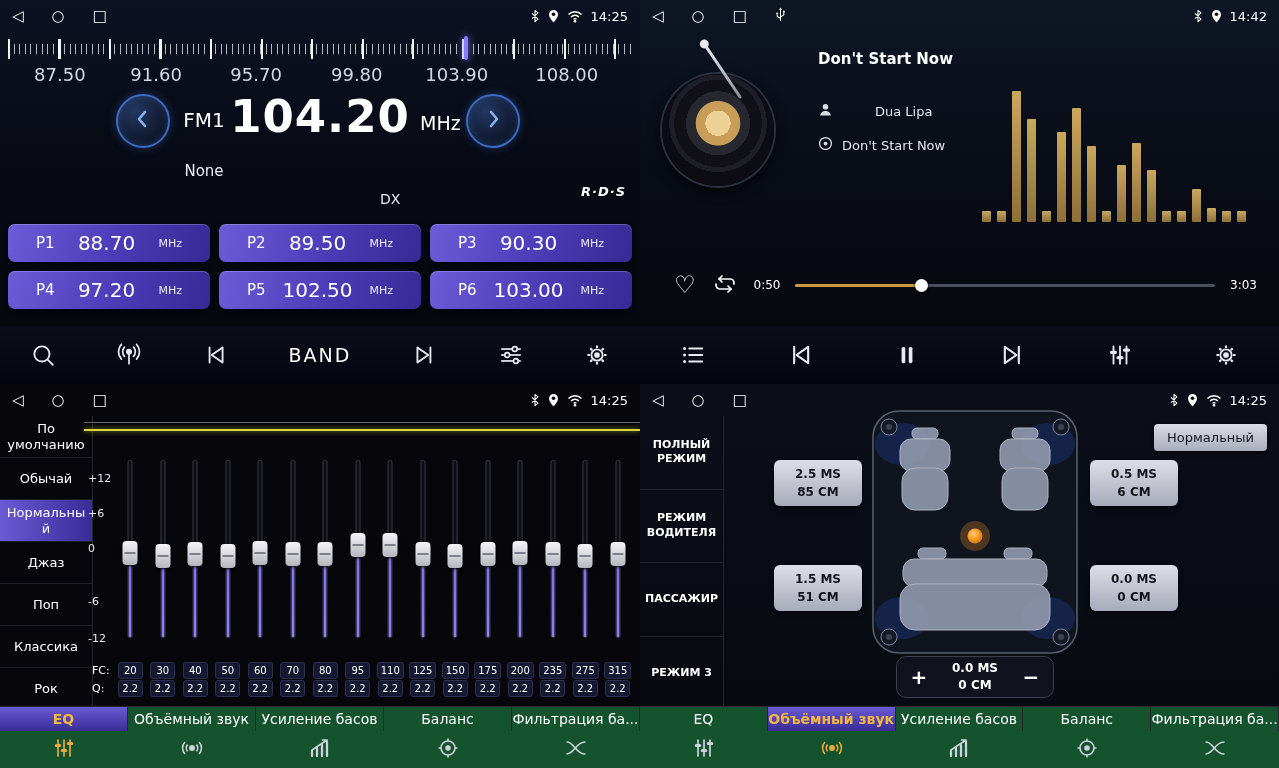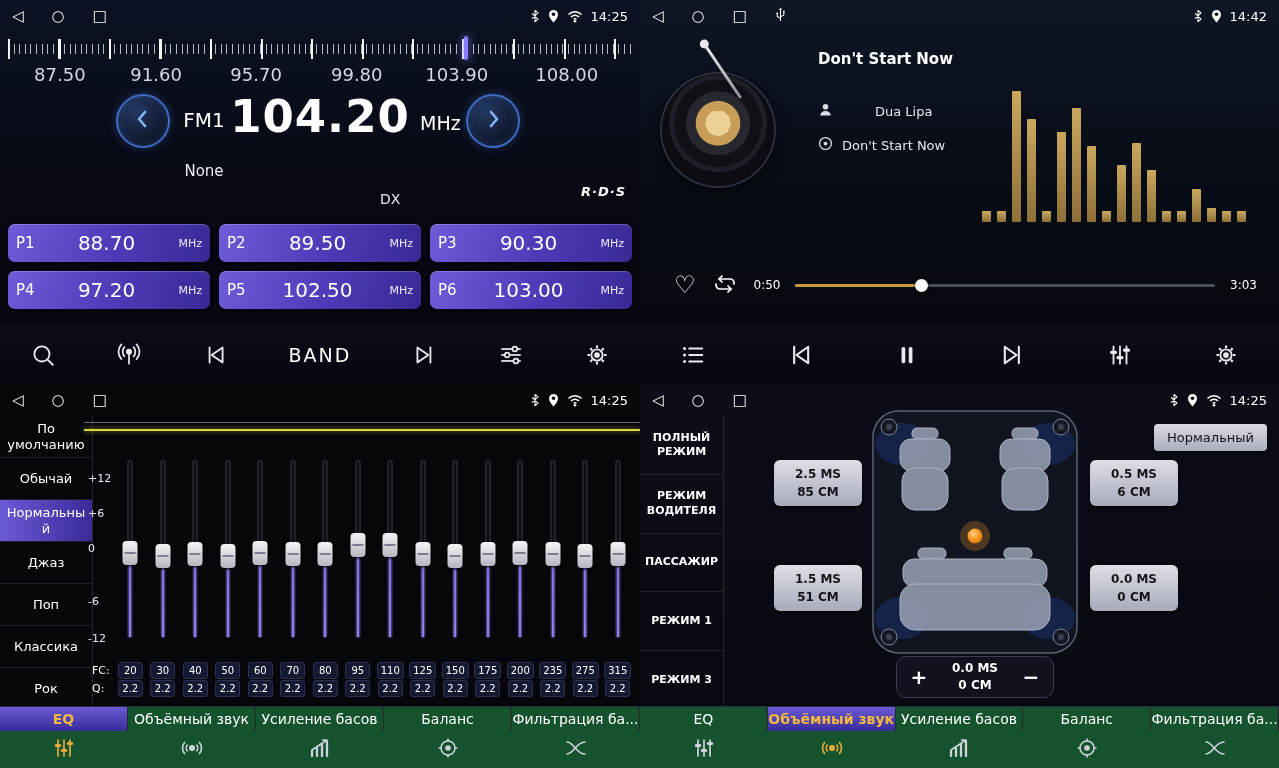--- a/index.html
+++ b/index.html
@@ -39,21 +39,21 @@
     display:flex;align-items:center;justify-content:center;}
   #chev-left{left:116px;top:94px;} #chev-right{left:466px;top:94px;}
   .band-label{position:absolute;left:172px;top:108px;width:64px;text-align:center;font-size:20px;}
   .stereo-label{position:absolute;left:172px;top:162px;width:64px;text-align:center;font-size:15px;color:#e9ebf2;}
   .freq-big{position:absolute;left:228px;top:90px;width:184px;text-align:center;font-size:45px;font-weight:bold;letter-spacing:1px;}
   .freq-unit{position:absolute;left:420px;top:112px;font-size:19px;}
   .dx-label{position:absolute;left:380px;top:163px;font-size:14px;color:#e9ebf2;margin-top:28px;}
   .rds{position:absolute;right:14px;top:184px;font-size:13px;font-weight:bold;font-style:italic;letter-spacing:1px;color:#fff;}
 
   .preset-grid{position:absolute;left:8px;right:8px;top:224px;display:grid;grid-template-columns:repeat(3,1fr);gap:9px;}
-  .preset{height:38px;border-radius:7px;display:flex;align-items:center;padding:0 8px;
+  .preset{height:38px;border-radius:7px;display:flex;align-items:center;padding:0 28px;
     background:linear-gradient(105deg,#6c5cd8 0%,#4b3bb6 55%,#372a95 100%);
     box-shadow:inset 0 1px 0 rgba(255,255,255,.22), 0 2px 4px rgba(0,0,0,.45);cursor:pointer;}
   .p-label{font-size:15px;} .p-freq{flex:1;text-align:center;font-size:20px;} .p-unit{font-size:11px;opacity:.9;}
 
   .toolbar{position:absolute;left:0;right:0;bottom:0;height:58px;
     background:linear-gradient(180deg,#0d0d1a,#050510);display:flex;align-items:center;justify-content:space-around;}
   .tool{display:flex;align-items:center;justify-content:center;color:#e8eaf0;cursor:pointer;}
   .band-text{font-size:19px;letter-spacing:2px;color:#fff;}
 
   
@@ -753,21 +753,20 @@
             </svg>
           </span>
         <span class="time">14:25</span>
       </div>
     </header>
 
     <aside class="sf-menu">
         <div class="sf-item">ПОЛНЫЙ РЕЖИМ</div>
         <div class="sf-item">РЕЖИМ ВОДИТЕЛЯ</div>
         <div class="sf-item">ПАССАЖИР</div>
-        <div class="sf-item">РЕЖИМ 1</div>
         <div class="sf-item">РЕЖИМ 3</div>
       </aside>
 
     <div class="sf-badge">Нормальный</div>
 
     <div class="car">
       <svg width="210" height="248" viewBox="0 0 210 248">
         <defs>
           <radialGradient id="ballg" cx="40%" cy="35%" r="75%">
             <stop offset="0%" stop-color="#ffd284"></stop>

